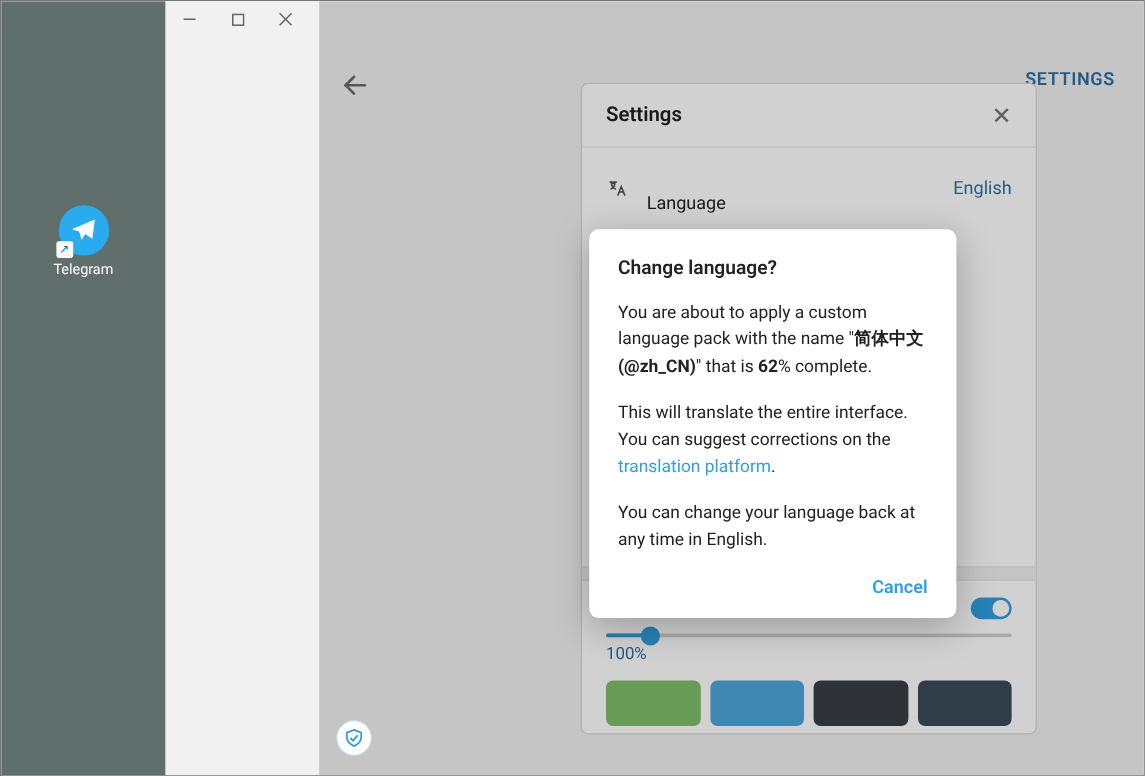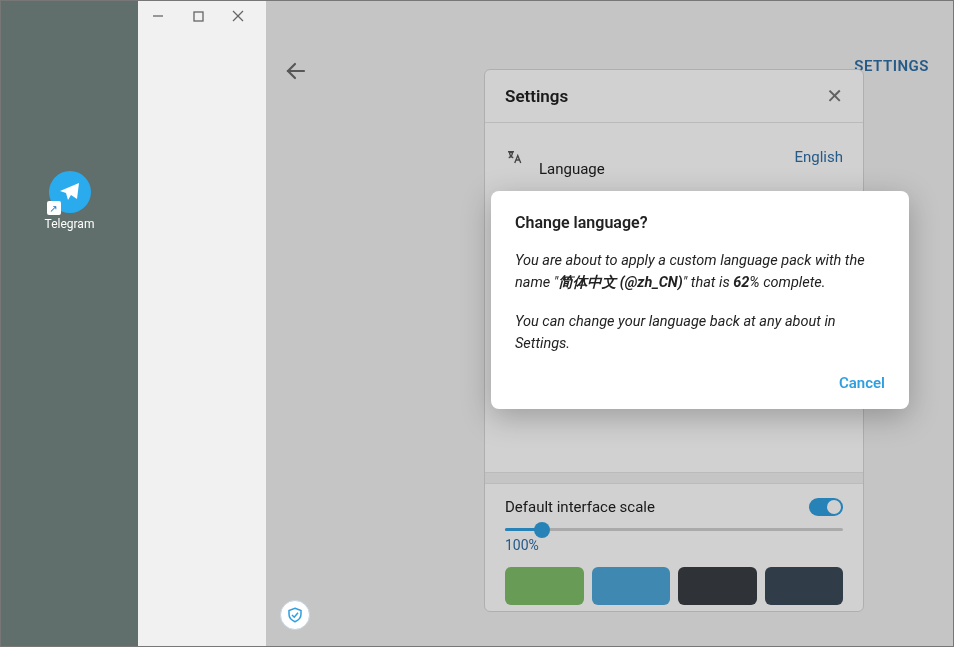--- a/index.html
+++ b/index.html
@@ -131,30 +131,30 @@
       width:30px; height:30px; border-radius:50%;
       background:#fff; border:1px solid #c9d5e0;
       display:flex; align-items:center; justify-content:center;
     }
     .badge-check svg { width:18px; height:18px; color:#2f9fe0; fill:none; stroke:currentColor; stroke-width:2;}
 
     
     .dialog {
       position: absolute;
       left: 225px; top: 190px;
-      width: 418px;
+      width: 306px;
       background:#fff;
       border-radius: 8px;
       box-shadow: 0 8px 30px rgba(0,0,0,0.25);
       padding: 20px 24px 14px 24px;
       font-size: 14.5px; color:#222; line-height:1.55;
     }
     .dialog h4 { font-size:16px; font-weight:600; margin-bottom:14px;}
     .dialog a { color:#2f9fe0; text-decoration:none;}
-    .dialog .para { margin-bottom: 16px; font-style: italic; }
+    .dialog .para { margin-bottom: 16px; }
     .dialog-footer { display:flex; justify-content:flex-end; gap:30px; margin-top: 10px;}
     .dlg-btn { color:#2f9fe0; font-weight:600; font-size:15px; cursor:pointer;}
   </style>
 </head>
 <body>
 
 <div class="desktop">
   <div class="desktop-icon">
     <div class="tg-circle">
       <svg viewBox="0 0 24 24" fill="#fff">
@@ -249,20 +249,23 @@
           <path d="M12 3l8 3v5c0 5-3.5 8-8 10-4.5-2-8-5-8-10V6l8-3z"></path>
           <polyline points="8,12 11,15 16,9"></polyline>
         </svg>
     </div>
 
     <div class="dialog">
       <h4>Change language?</h4>
       <div class="para">
         <span>You are about to apply a custom language pack with the name "</span><b>简体中文 (@zh_CN)</b><span>" that is </span><b>62</b><span>% complete.</span>
       </div>
-      <div class="para">You can change your language back at any about in Settings.</div>
+      <div class="para">
+        <span>This will translate the entire interface. You can suggest corrections on the </span><a href="#">translation platform</a><span>.</span>
+      </div>
+      <div class="para">You can change your language back at any time in English.</div>
       <div class="dialog-footer">
         <span class="dlg-btn">Cancel</span>
       </div>
     </div>
 
   </div>
 </div>
 
 </body></html>

